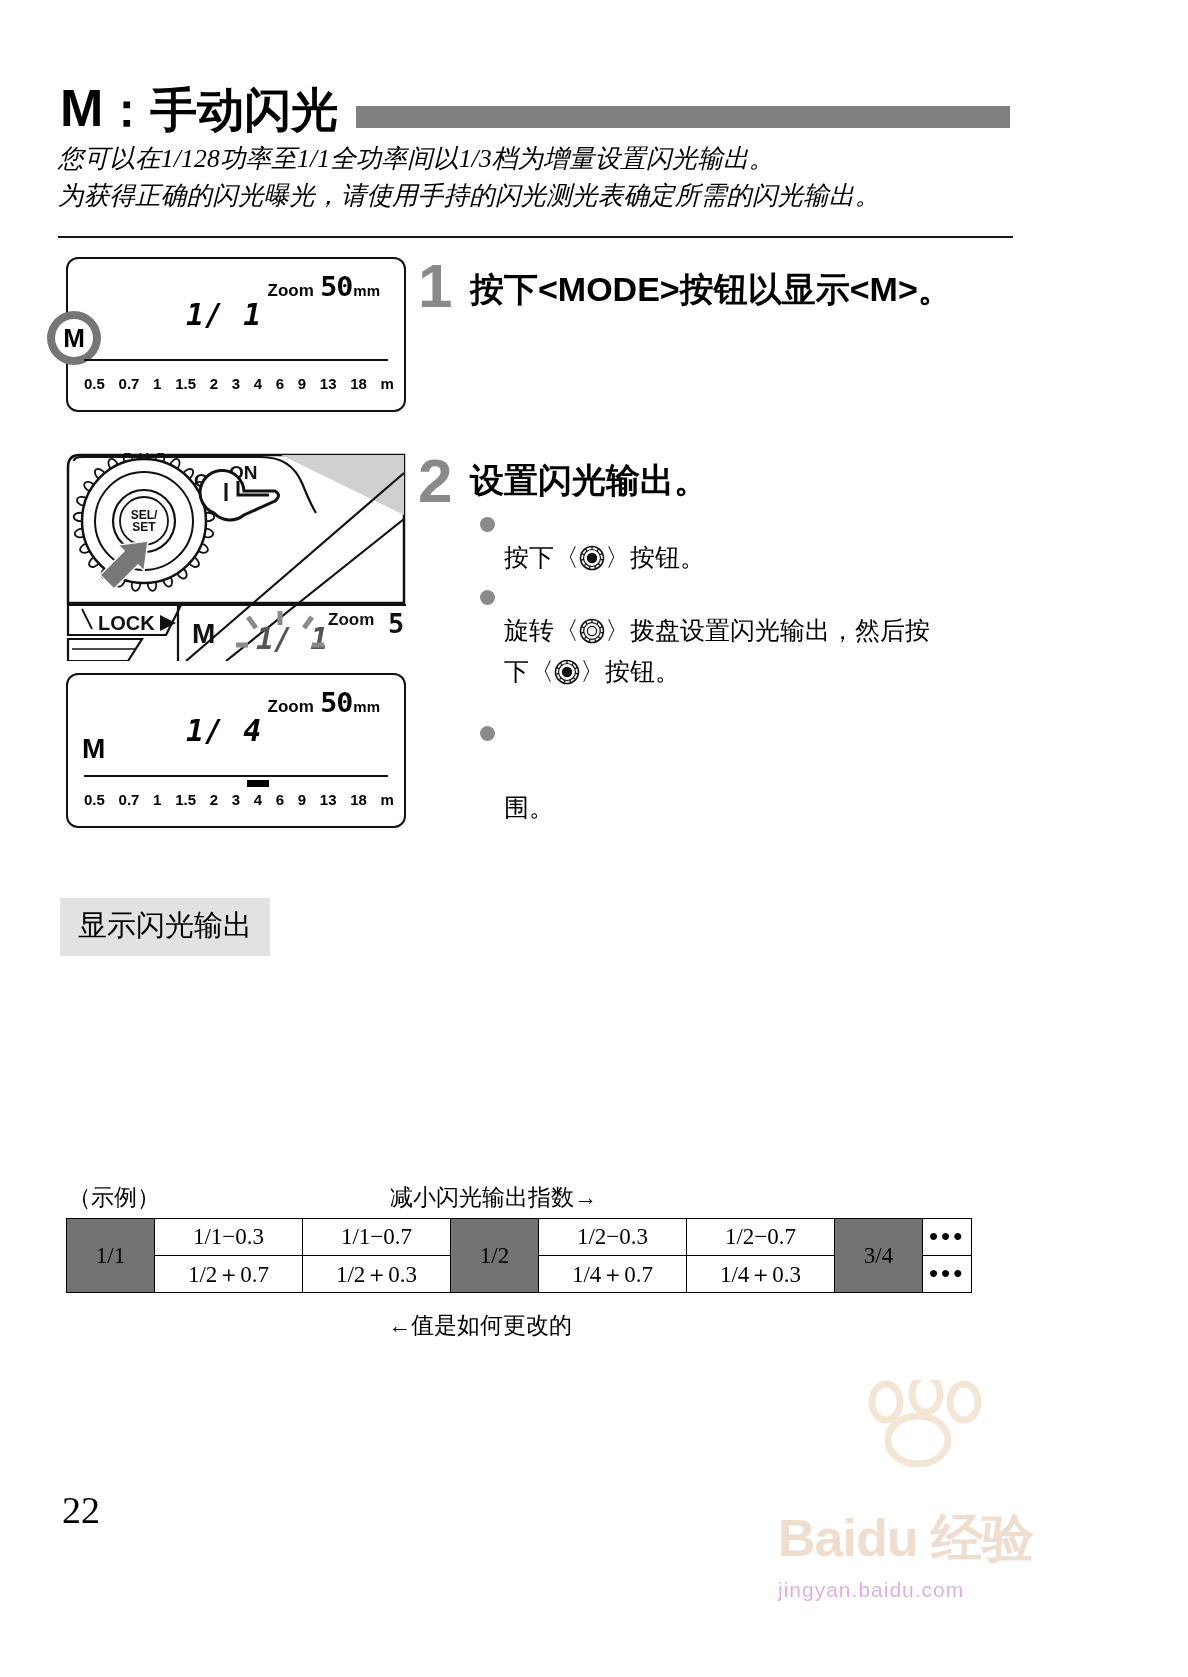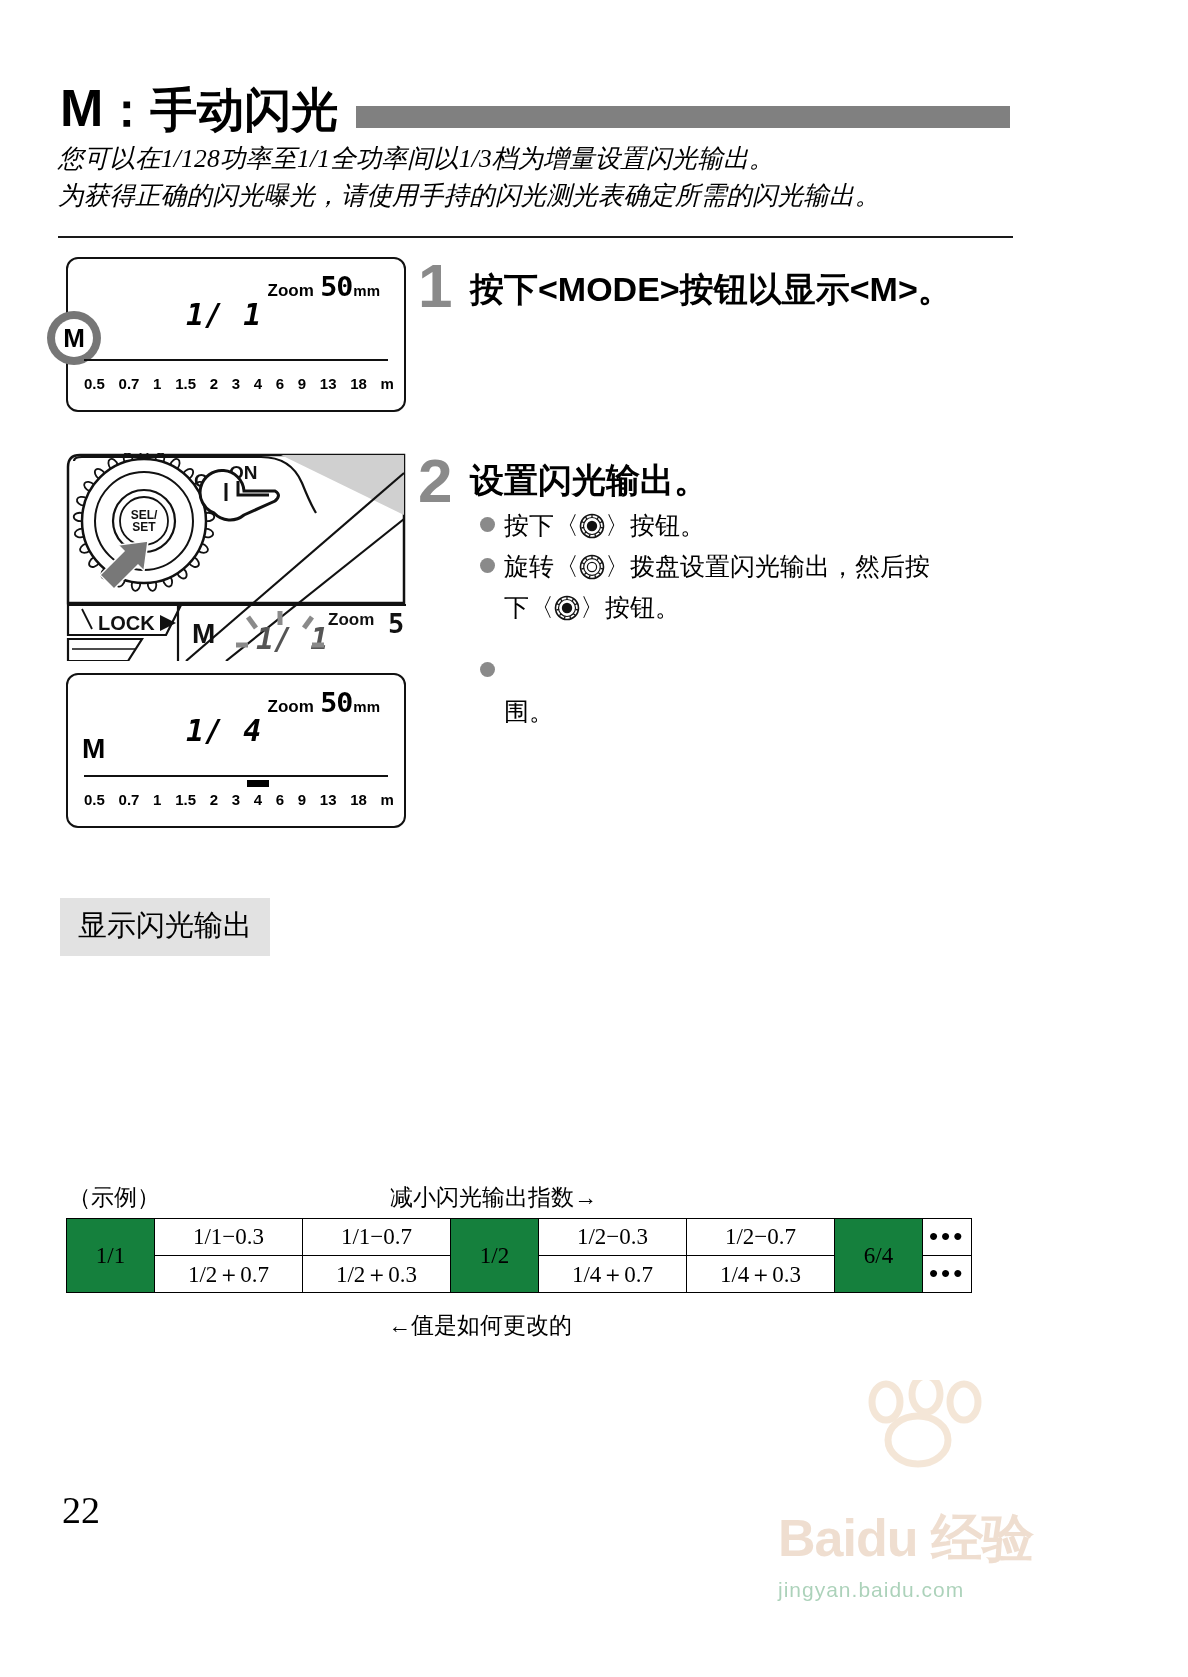--- a/index.html
+++ b/index.html
@@ -153,21 +153,21 @@
   }
   .bullet .marker {
     width:34px; flex:0 0 34px; display:flex; justify-content:center;
     padding-top:12px;
   }
   .dot { width:15px; height:15px; border-radius:50%; background:#8a8a8a; display:block; }
   .tri {
     width:0;height:0;border-left:15px solid #8a8a8a;
     border-top:9px solid transparent;border-bottom:9px solid transparent;display:block;
   }
-  .bullet .btext { flex:1; }
+  .bullet .btext { flex:1;margin-top:32px; }
   .bullet.spaced { margin-top:22px; }
 
   
   .ic { display:inline-block; vertical-align:-5px; position:relative; }
   .ic svg { display:block; }
 
   
   .sec-head {
     position:absolute; left:60px; top:898px;
     background:#e2e2e2; padding:8px 18px 10px 18px;
@@ -196,21 +196,21 @@
     font-size:23px;
     font-family:"Liberation Serif","DejaVu Serif",serif;
   }
   table.tbl td {
     border:1.6px solid #000;
     text-align:center;
     height:37px;
     padding:0 6px;
     white-space:nowrap;
   }
-  td.shaded { background:#15803d; }
+  td.shaded { background:#737373; }
   td.w-merge { width:88px; }
   td.w-val { width:148px;margin-top:19px; }
   td.dots {
     border:none; background:transparent; font-size:26px;
     letter-spacing:3px; padding-left:12px; text-align:left;
     font-weight:bold;
   }
   .tbl-caption-bottom {
     position:absolute; left:388px; top:1310px;
     font-size:23px;
@@ -220,21 +220,21 @@
   .watermark {
     position:absolute; left:778px; top:1380px; width:350px; height:130px;
     opacity:0.35; pointer-events:none;
   }
   .wm-text {
     font-family:"Liberation Sans","DejaVu Sans",sans-serif;
     font-size:52px; font-weight:bold; color:#d2a27a; letter-spacing:-1px;
   }
   .wm-sub {
     font-family:"Liberation Sans","DejaVu Sans",sans-serif;
-    font-size:21px; color:#15803d; letter-spacing:1px; margin-top:4px;
+    font-size:21px; color:#a21caf; letter-spacing:1px; margin-top:4px;
   }
 
   .page-num {
     position:absolute; left:62px; top:1488px;
     font-size:38px;
     font-family:"Liberation Serif","DejaVu Serif",serif;
   }
 </style>
 </head>
 <body>
@@ -493,21 +493,21 @@
   <div class="tbl-wrap">
     <table class="tbl">
       <tbody>
           <tr>
         <td class="shaded w-merge" rowspan="2">1/1</td>
         <td class="w-val">1/1−0.3</td>
         <td class="w-val">1/1−0.7</td>
         <td class="shaded w-merge" rowspan="2">1/2</td>
         <td class="w-val">1/2−0.3</td>
         <td class="w-val">1/2−0.7</td>
-        <td class="shaded w-merge" rowspan="2">6/4</td>
+        <td class="shaded w-merge" rowspan="2">3/4</td>
         <td class="dots">•••</td>
       </tr>
       <tr>
         <td class="w-val">1/2＋0.7</td>
         <td class="w-val">1/2＋0.3</td>
         <td class="w-val">1/4＋0.7</td>
         <td class="w-val">1/4＋0.3</td>
         <td class="dots">•••</td>
       </tr>
     </tbody>

